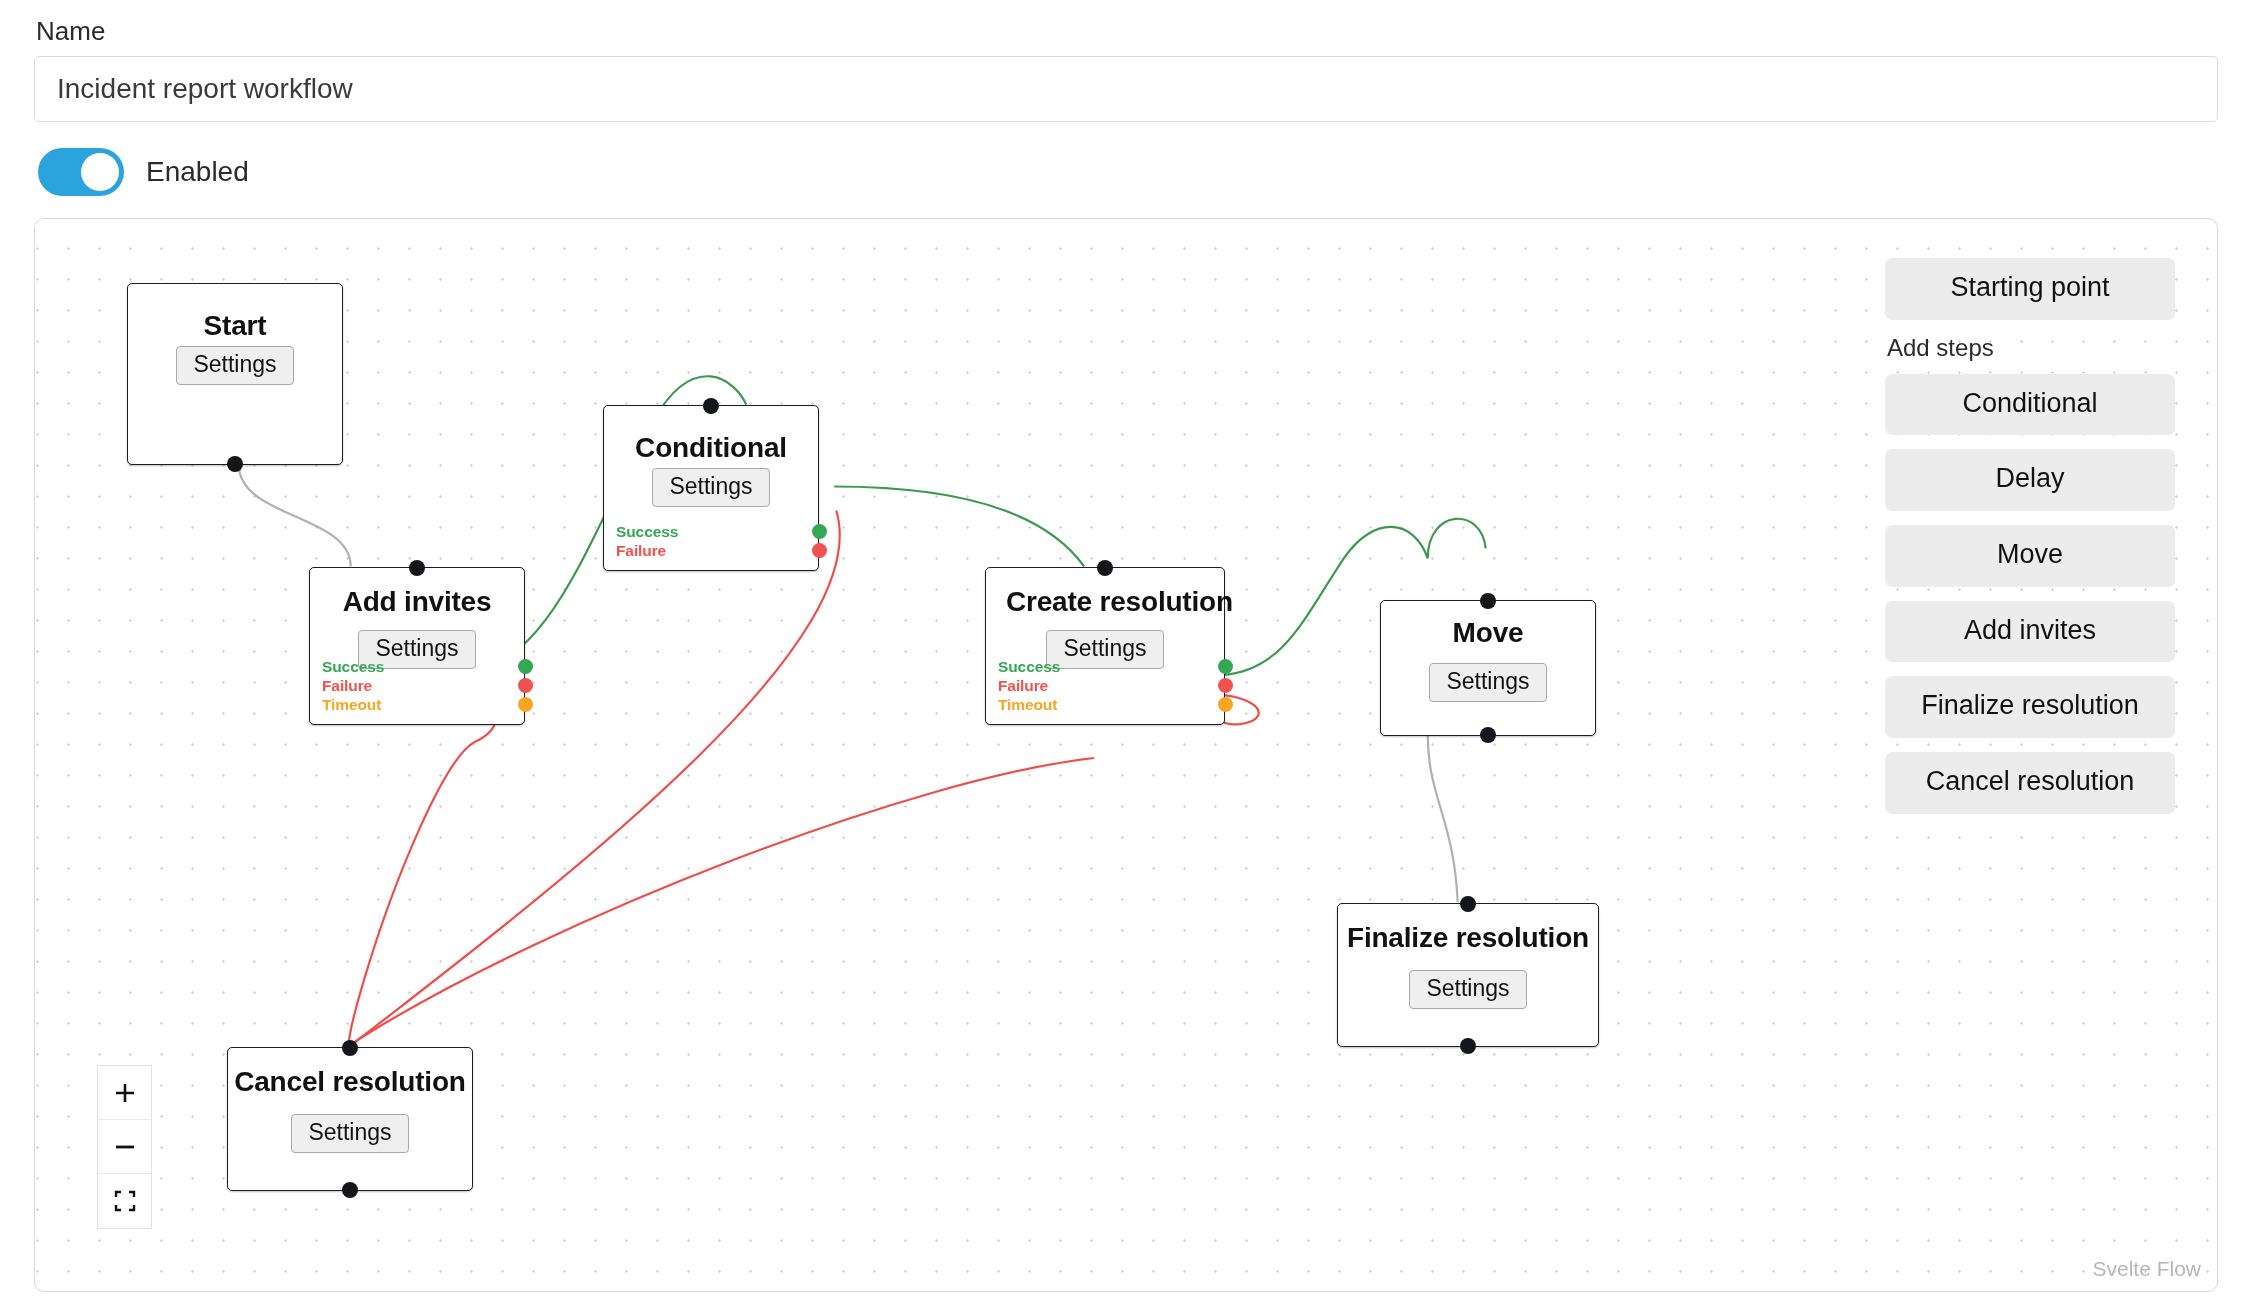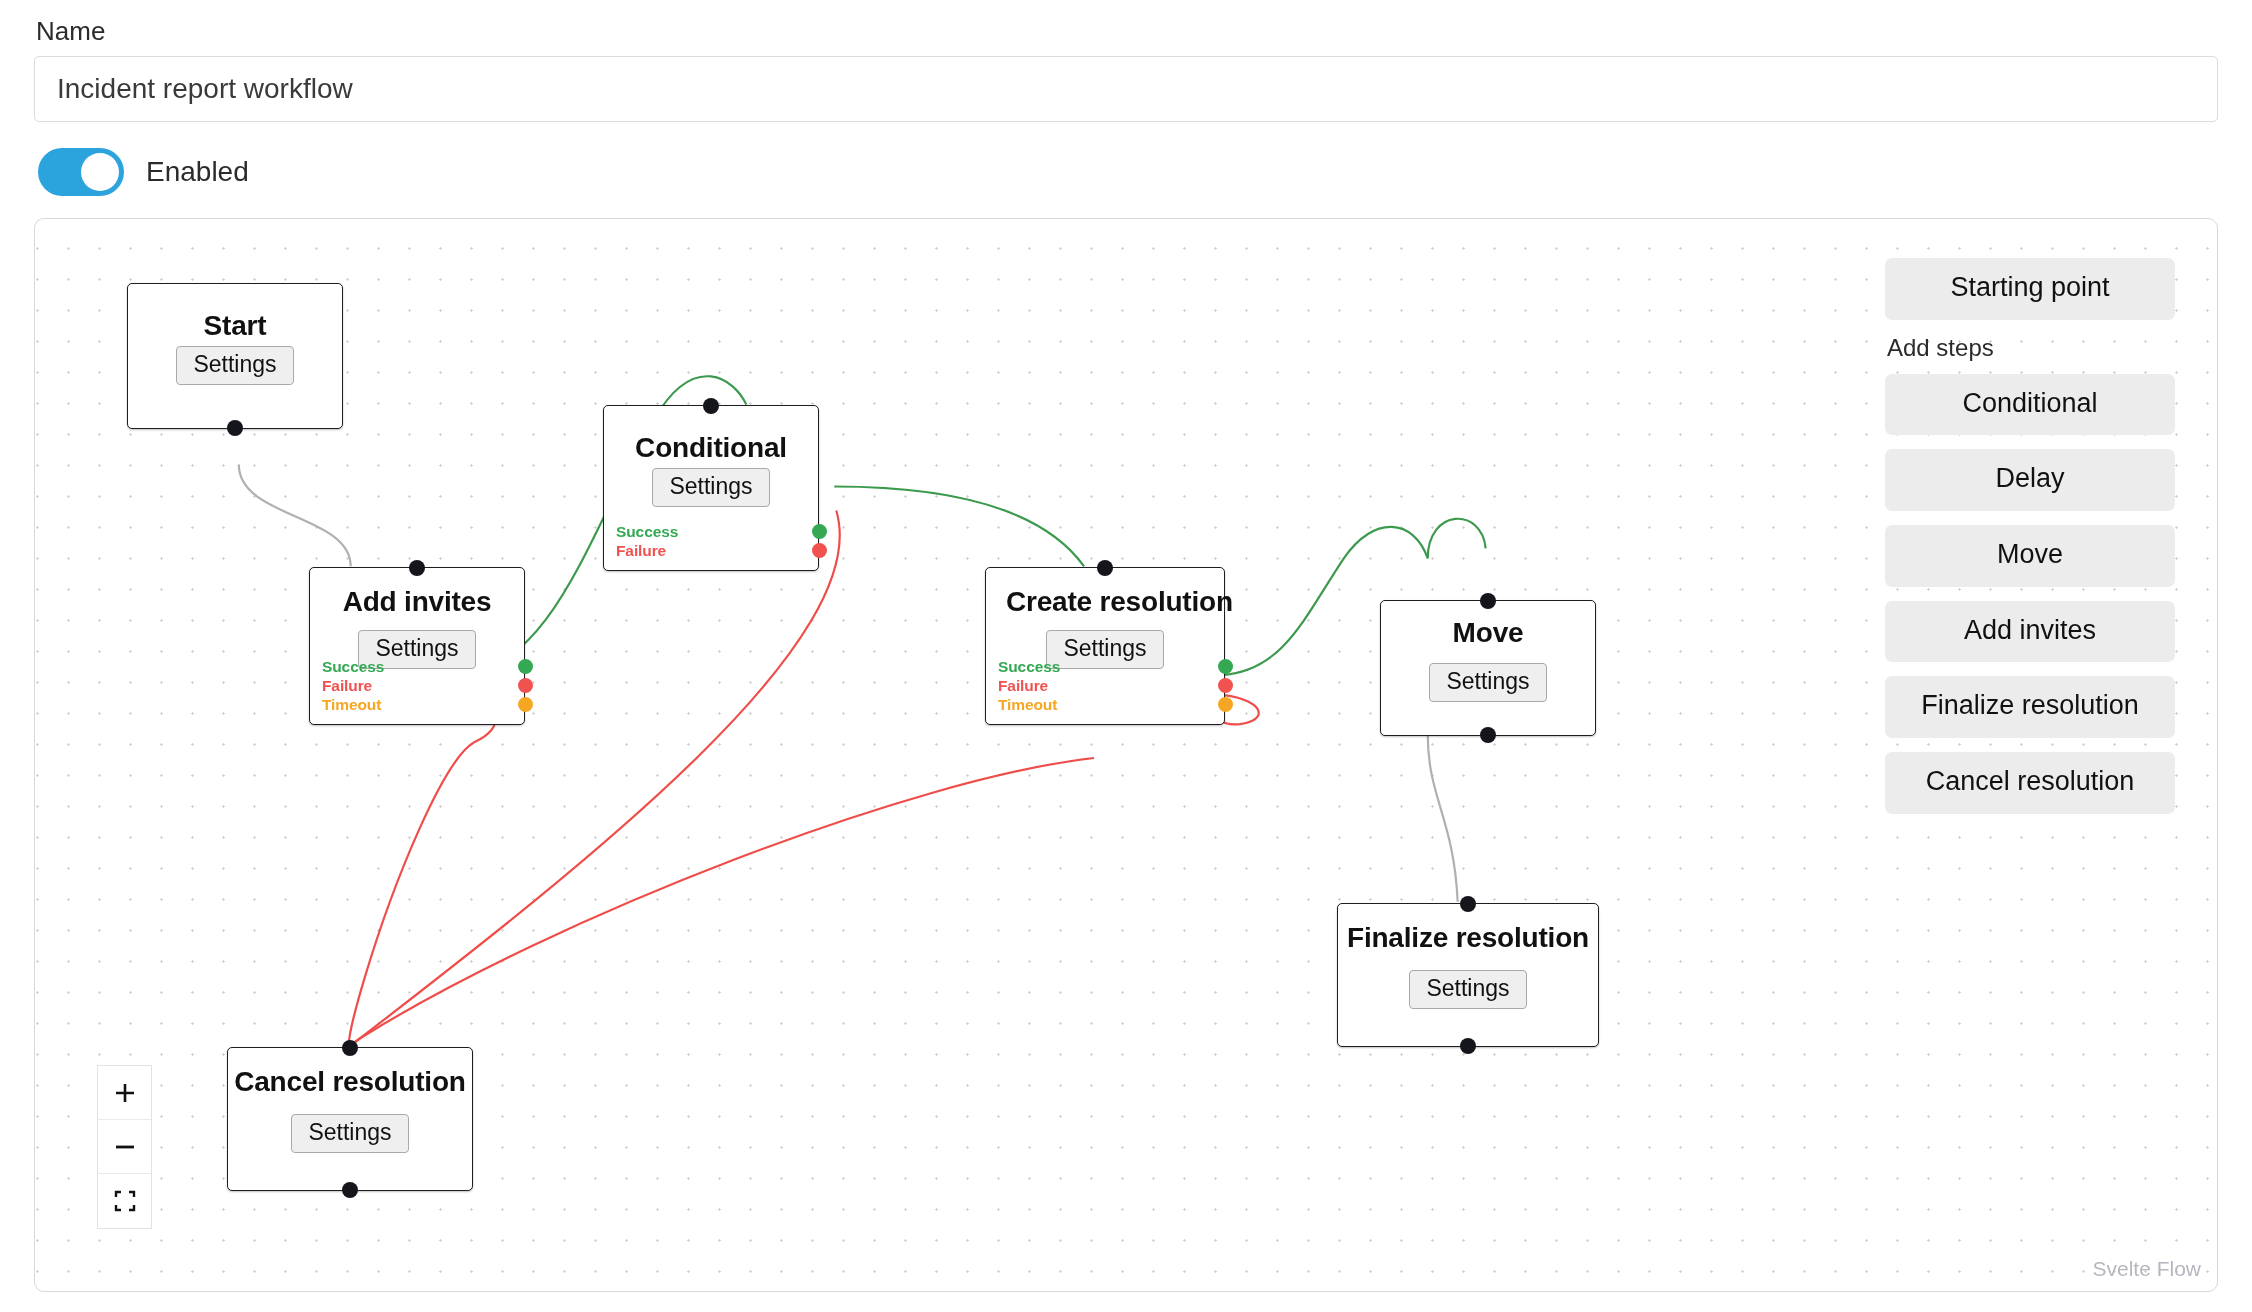--- a/index.html
+++ b/index.html
@@ -232,21 +232,21 @@
 
       <path d="M 1190,477 C 1230,482 1236,502 1206,506 C 1186,508 1180,498 1182,490" fill="none" stroke="#ef4d49" stroke-width="2.2"></path>
 
       <path d="M 1060,540 C 880,560 520,700 330,818 C 320,824 316,828 315,829" fill="none" stroke="#ef4d49" stroke-width="2.2"></path>
 
       <path d="M 1394,340 C 1394,290 1448,288 1452,330" fill="none" stroke="#3c9a4e" stroke-width="2.2"></path>
 
       <path d="M 1394,516 C 1394,580 1420,600 1424,684" fill="none" stroke="#b0b0b0" stroke-width="2.2"></path>
     </svg>
 
-    <div class="node" style="left:92px; top:64px; width:216px; height:146px;">
+    <div class="node" style="left:92px; top:64px; width:216px; height:182px;">
       <div class="handle bottom"></div>
       <div class="node-title">Start</div>
       <button class="settings-btn">Settings</button>
     </div>
 
     <div class="node" style="left:568px; top:186px; width:216px; height:166px;">
       <div class="handle top"></div>
       <div class="node-title">Conditional</div>
       <button class="settings-btn">Settings</button>
       <div class="outputs">

